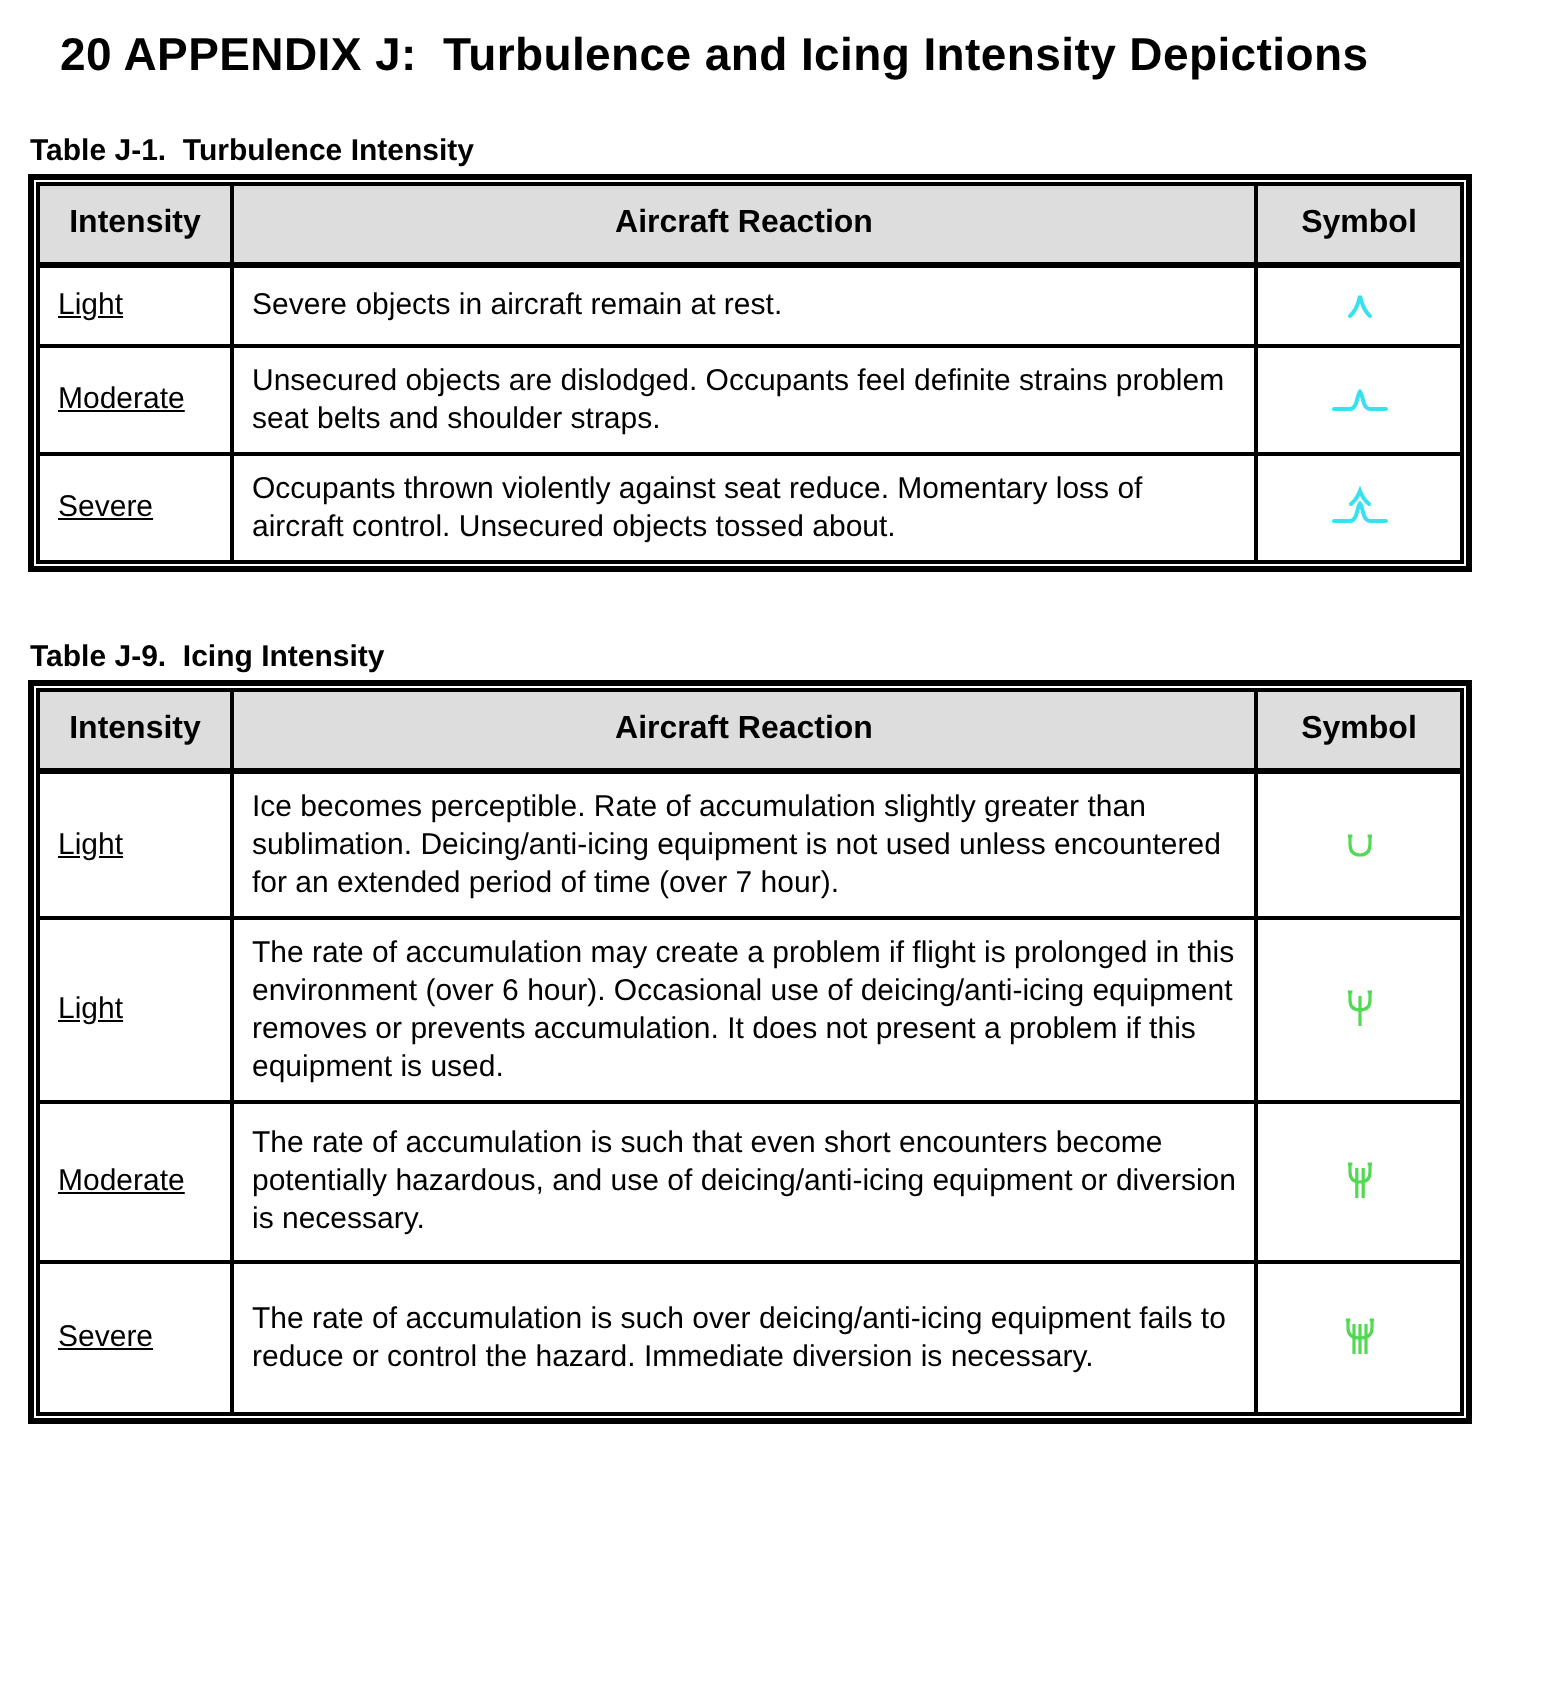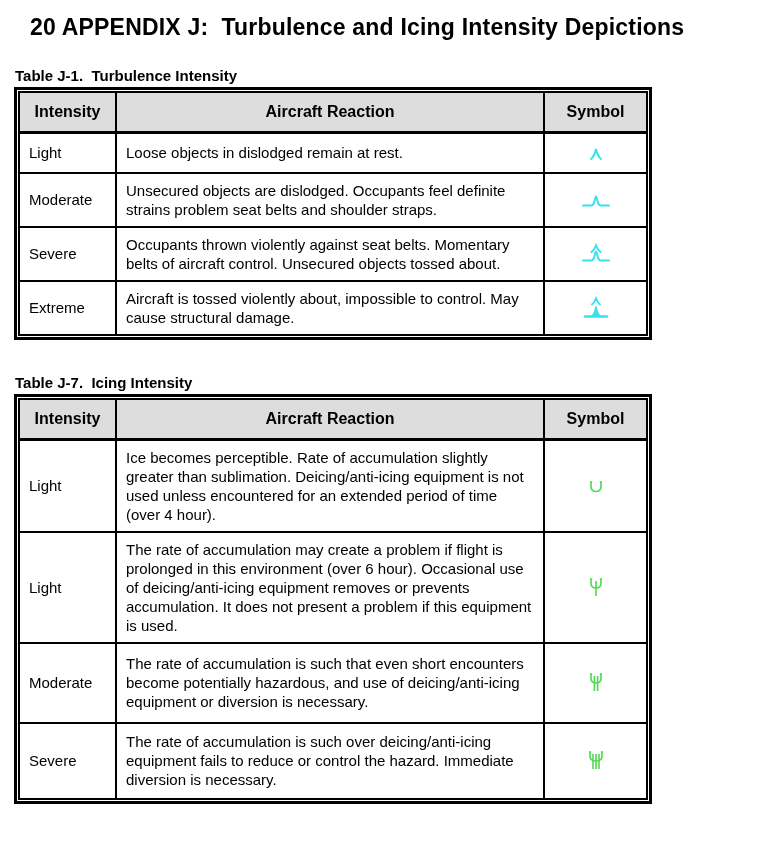--- a/index.html
+++ b/index.html
@@ -22,21 +22,21 @@
   .tbl-caption {
     font-size: 15px;
     font-weight: bold;
     margin: 16px 0 3px 15px;
     white-space: pre-wrap;
   }
   .caption-1 { margin-top: 26px; }
   .caption-2 { margin-top: 34px; }
   .tbl-outer {
     margin-left: 14px;
-    width: 638px;
+    width: 722px;
     border: 3px solid #000;
     padding: 1px;
     box-sizing: border-box;
     background: #fff;
   }
   table {
     border-collapse: collapse;
     width: 100%;
     table-layout: fixed;
   }
@@ -50,21 +50,21 @@
     text-align: center;
   }
   td {
     border: 2px solid #000;
     font-size: 15px;
     line-height: 19px;
     padding: 7px 9px;
     vertical-align: middle;
     background: #fff;
   }
-  .cell-intensity { padding-left: 9px; }
+  .cell-intensity { padding-left: 9px; text-decoration: underline; }
   .cell-symbol { text-align: center; padding: 2px; }
   .turb-sym { stroke: var(--turb-color, #38e1ef); fill: none; }
   .turb-sym .filled { fill: var(--turb-color, #38e1ef); stroke: none; }
   .icing-sym { stroke: var(--icing-color, #52d852); fill: none; }
   svg { vertical-align: middle; }
 </style>
 </head>
 <body>
 
 <h1 class="page-title">20 APPENDIX J:  Turbulence and Icing Intensity Depictions</h1>
@@ -81,81 +81,70 @@
     <thead>
       <tr style="height:40px;">
         <th>Intensity</th>
         <th>Aircraft Reaction</th>
         <th>Symbol</th>
       </tr>
     </thead>
     <tbody>
       <tr style="height:40px;">
         <td class="cell-intensity">Light</td>
-        <td class="cell-reaction">Loose objects in dislodged remain at rest.</td>
+        <td class="cell-reaction">Severe objects in aircraft remain at rest.</td>
         <td class="cell-symbol">
           <svg class="turb-sym" width="24" height="18" viewBox="0 0 24 18">
             <path d="M7 14 Q10.5 11 12 4 Q13.5 11 17 14" stroke-width="2" stroke-linecap="round"></path>
           </svg>
         </td>
       </tr>
       <tr style="height:52px;">
         <td class="cell-intensity">Moderate</td>
         <td class="cell-reaction">Unsecured objects are dislodged. Occupants feel definite strains problem seat belts and shoulder straps.</td>
         <td class="cell-symbol">
           <svg class="turb-sym" width="32" height="18" viewBox="0 0 32 18">
             <path d="M3 13.5 H11 Q13.5 13.5 14.5 9 Q15.6 4.5 16 4.5 Q16.4 4.5 17.5 9 Q18.5 13.5 21 13.5 H29" stroke-width="2" stroke-linecap="round"></path>
           </svg>
         </td>
       </tr>
       <tr style="height:52px;">
         <td class="cell-intensity">Severe</td>
-        <td class="cell-reaction">Occupants thrown violently against seat belts. Momentary belts of aircraft control. Unsecured objects tossed about.</td>
+        <td class="cell-reaction">Occupants thrown violently against seat reduce. Momentary loss of aircraft control. Unsecured objects tossed about.</td>
         <td class="cell-symbol">
           <svg class="turb-sym" width="32" height="22" viewBox="0 0 32 22">
             <path d="M3 17.5 H11 Q13.5 17.5 14.5 13 Q15.6 8.5 16 8.5 Q16.4 8.5 17.5 13 Q18.5 17.5 21 17.5 H29" stroke-width="2" stroke-linecap="round"></path>
             <path d="M11.5 9 Q14.5 6.5 16 2.5 Q17.5 6.5 20.5 9" stroke-width="2" stroke-linecap="round"></path>
           </svg>
         </td>
       </tr>
-      <tr style="height:52px;">
-        <td class="cell-intensity">Extreme</td>
-        <td class="cell-reaction">Aircraft is tossed violently about, impossible to control. May cause structural damage.</td>
-        <td class="cell-symbol">
-          <svg class="turb-sym" width="32" height="24" viewBox="0 0 32 24">
-            <path d="M5 20.5 H27" stroke-width="2.5" stroke-linecap="round"></path>
-            <path class="filled" d="M9 20.5 Q13.5 19.5 14.8 12.5 Q16 7 17.2 12.5 Q18.5 19.5 23 20.5 Z"></path>
-            <path d="M12 8.5 Q14.5 6.5 16 2.5 Q17.5 6.5 20 8.5" stroke-width="2" stroke-linecap="round"></path>
-          </svg>
-        </td>
-      </tr>
     </tbody>
   </table>
 </div>
 
-<div class="tbl-caption caption-2">Table J-7.  Icing Intensity</div>
+<div class="tbl-caption caption-2">Table J-9.  Icing Intensity</div>
 
 <div class="tbl-outer">
   <table>
     <colgroup>
         <col style="width:97px">
         <col>
         <col style="width:103px">
       </colgroup>
     <thead>
       <tr style="height:40px;">
         <th>Intensity</th>
         <th>Aircraft Reaction</th>
         <th>Symbol</th>
       </tr>
     </thead>
     <tbody>
       <tr style="height:68px;">
         <td class="cell-intensity">Light</td>
-        <td class="cell-reaction">Ice becomes perceptible. Rate of accumulation slightly greater than sublimation. Deicing/anti-icing equipment is not used unless encountered for an extended period of time (over 4 hour).</td>
+        <td class="cell-reaction">Ice becomes perceptible. Rate of accumulation slightly greater than sublimation. Deicing/anti-icing equipment is not used unless encountered for an extended period of time (over 7 hour).</td>
         <td class="cell-symbol">
           <svg class="icing-sym" width="18" height="14" viewBox="0 0 18 14">
             <path d="M4 2 V6 Q4 11.5 9 11.5 Q14 11.5 14 6 V2" stroke-width="1.6"></path>
             <path d="M3 2 H5.2 M12.8 2 H15" stroke-width="1.6"></path>
           </svg>
         </td>
       </tr>
       <tr style="height:82px;">
         <td class="cell-intensity">Light</td>
         <td class="cell-reaction">The rate of accumulation may create a problem if flight is prolonged in this environment (over 6 hour). Occasional use of deicing/anti-icing equipment removes or prevents accumulation. It does not present a problem if this equipment is used.</td>

